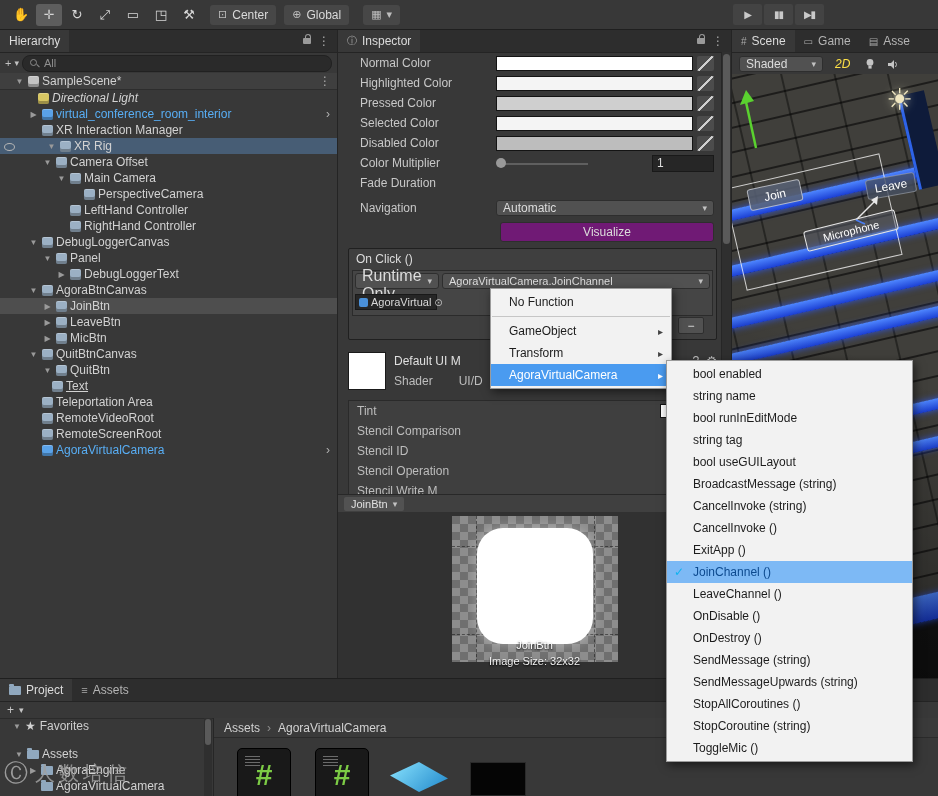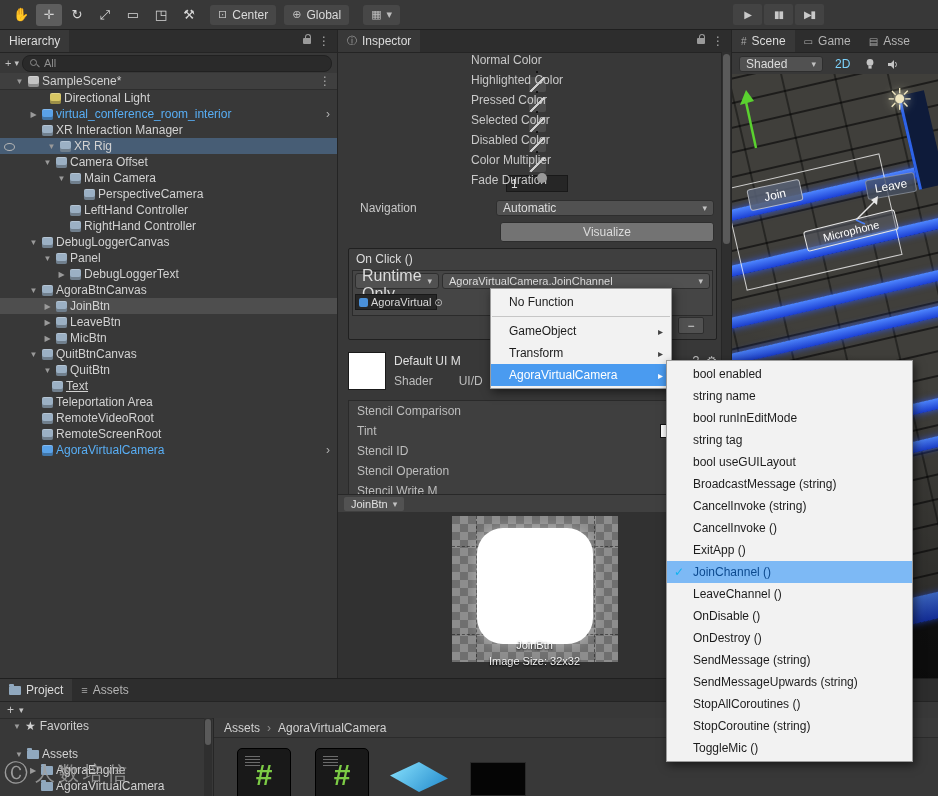--- a/index.html
+++ b/index.html
@@ -50,40 +50,40 @@
   .hrow.hover{background:#4e4e4e;}
   .hrow.scene-row{background:#3f3f3f;border-bottom:1px solid #2d2d2d;}
   .hrow.scene-row::after{content:"⋮";position:absolute;right:6px;color:#a9a9a9;}
   .hrow.has-eye::before{content:"";position:absolute;left:4px;top:5px;width:9px;height:6px;
                         border:1px solid #b5b5b5;border-radius:50%;}
   .hrow.has-eye .arrow{margin-left:18px;}
   
   .inspector{position:absolute;left:338px;top:30px;width:394px;height:648px;background:#383838;
              border-right:1px solid #242424;box-sizing:border-box;}
   .fields{position:absolute;top:23px;left:0;right:9px;}
-  .irow{height:20px;display:flex;align-items:center;gap:4px;padding:0 8px 0 22px;flex-direction:column;}
+  .irow{height:20px;display:flex;align-items:center;gap:4px;padding:0 8px 0 22px;}
   .ilabel{width:132px;flex:none;color:#c8c8c8;white-space:nowrap;overflow:hidden;}
   .colorbar,.pipette,.trackwrap,.numbox,.textbox{display:none;}
   .f-color .colorbar{display:block;flex:1;height:13px;border:1px solid #141414;}
   .f-color .pipette{display:block;width:17px;height:15px;background:#4c4c4c;border-radius:2px;flex:none;
       background-image:linear-gradient(135deg,transparent 44%,#cfcfcf 44%,#cfcfcf 56%,transparent 56%);}
   .f-slider .trackwrap{display:block;position:relative;flex:1;height:15px;}
   .trackwrap .track{position:absolute;left:2px;right:60px;top:7px;height:2px;background:#5f5f5f;}
   .trackwrap .handle{position:absolute;left:0;top:2px;width:10px;height:10px;border-radius:50%;background:#999;}
   .f-slider .numbox{display:flex;align-items:center;width:52px;height:15px;background:#262626;
                     border:1px solid #191919;padding:0 4px;color:#dcdcdc;flex:none;}
   .f-text .textbox{display:flex;align-items:center;flex:1;height:15px;background:#262626;
                    border:1px solid #191919;padding:0 4px;color:#dcdcdc;}
   .nav-row{position:absolute;top:169px;left:0;right:9px;height:18px;display:flex;align-items:center;gap:4px;padding:0 8px 0 22px;}
   .dd{height:16px;background:#515151;border:1px solid #2e2e2e;border-radius:3px;display:flex;align-items:center;
       padding:0 6px;color:#dcdcdc;gap:4px;box-sizing:border-box;}
   .dd .chev{margin-left:auto;font-size:9px;color:#c2c2c2;}
   .nav-row .dd{flex:1;}
   .visualize-row{position:absolute;top:192px;left:162px;right:17px;}
-  .btn{height:18px;background:#737373;border:1px solid #2e2e2e;border-radius:3px;display:flex;
+  .btn{height:18px;background:#701a75;border:1px solid #2e2e2e;border-radius:3px;display:flex;
        align-items:center;justify-content:center;color:#dcdcdc;}
   
   .onclick{position:absolute;top:218px;left:10px;right:14px;height:90px;background:#3f3f3f;
            border:1px solid #202020;border-radius:2px;}
   .oc-title{height:20px;display:flex;align-items:center;padding:0 7px;color:#dcdcdc;}
   .oc-body{position:absolute;top:21px;left:3px;right:3px;height:44px;background:#454545;border:1px solid #2b2b2b;}
   .oc-r1{position:absolute;top:2px;left:2px;right:2px;height:17px;display:flex;gap:3px;}
   .oc-r1 .dd.mode{width:84px;flex:none;}
   .oc-r1 .dd.fn{flex:1;}
   .objfield{position:absolute;top:23px;left:2px;width:82px;height:16px;background:#262626;border:1px solid #191919;
@@ -121,21 +121,21 @@
               text-shadow:0 1px 2px #000;}
   .pv-size{position:absolute;left:0;right:0;top:143px;text-align:center;color:#f0f0f0;font-size:11px;
            text-shadow:0 1px 2px #000;}
   .insp-scroll{position:absolute;right:0;top:22px;bottom:0;width:9px;background:#2f2f2f;border-left:1px solid #262626;}
   .insp-scroll .thumb{position:absolute;left:1px;right:1px;top:2px;height:190px;background:#5a5a5a;border-radius:4px;}
   
   .sceneview{position:absolute;left:732px;top:30px;right:0;height:648px;background:#383838;box-sizing:border-box;}
   .scenebar{height:22px;background:#383838;border-bottom:1px solid #242424;display:flex;align-items:center;
             gap:7px;padding:0 7px;}
   .scenebar .dd{width:84px;}
-  .tgl{height:16px;padding:0 5px;display:flex;align-items:center;color:#7dd3fc;border-radius:2px;}
+  .tgl{height:16px;padding:0 5px;display:flex;align-items:center;color:#fde047;border-radius:2px;font-style:italic;}
   .icbtn{width:16px;height:16px;display:flex;align-items:center;justify-content:center;}
   .viewport{position:absolute;top:44px;left:0;right:0;bottom:0;background:#141414;overflow:hidden;}
   .wall{position:absolute;left:-50px;top:-40px;width:330px;height:580px;transform:rotate(-13deg);
         background-color:#403f3b;
         background-image:linear-gradient(rgba(0,0,0,.55) 2px,transparent 2px),
                          linear-gradient(90deg,rgba(0,0,0,.4) 2px,transparent 2px);
         background-size:100% 24px,52px 24px;}
   .viewport::after{content:"";position:absolute;inset:0;background:linear-gradient(205deg,transparent 45%,rgba(0,0,0,.5));pointer-events:none;}
   .stripe{position:absolute;left:-30px;width:300px;height:11px;transform:rotate(-13deg);
           background:linear-gradient(#4f87ff,#1b3fd4);box-shadow:0 0 7px rgba(47,92,255,.8);}
@@ -275,21 +275,21 @@
       </div>
     </div>
     <div class="tree">
 
     <div class="hrow scene-row" style="padding-left: 14px;">
           <span class="arrow">▼</span>
           <span class="obj-icon" style="background: rgb(194, 194, 194);"></span>
           <span class="hlabel">SampleScene*</span>
           <span class="more"></span>
         </div>
-        <div class="hrow" style="padding-left: 36px;">
+        <div class="hrow" style="padding-left: 24px; font-style: italic;">
           <span class="arrow"></span>
           <span class="obj-icon" style="background: rgb(216, 199, 99);"></span>
           <span class="hlabel">Directional Light</span>
           <span class="more"></span>
         </div>
         <div class="hrow" style="padding-left: 28px; color: rgb(88, 174, 245);">
           <span class="arrow">▶</span>
           <span class="obj-icon" style="background: rgb(90, 162, 232);"></span>
           <span class="hlabel">virtual_conference_room_interior</span>
           <span class="more">›</span>
@@ -526,29 +526,29 @@
         </div>
       </div>
       <div class="mat-icons">
         <span>?</span>
         <span>⚙</span>
       </div>
     </div>
 
     <div class="matprops">
 
-    <div class="prow">
+    <div class="prow p-color">
+          <span>Tint</span>
+
+          <span class="pswatch" style="background: rgb(255, 255, 255);"></span>
+        </div>
+        <div class="prow">
           <span>Stencil Comparison</span>
           <span class="pvalue">8</span>
 
-        </div>
-        <div class="prow p-color">
-          <span>Tint</span>
-
-          <span class="pswatch" style="background: rgb(255, 255, 255);"></span>
         </div>
         <div class="prow">
           <span>Stencil ID</span>
           <span class="pvalue">0</span>
 
         </div>
         <div class="prow">
           <span>Stencil Operation</span>
           <span class="pvalue">0</span>
 

